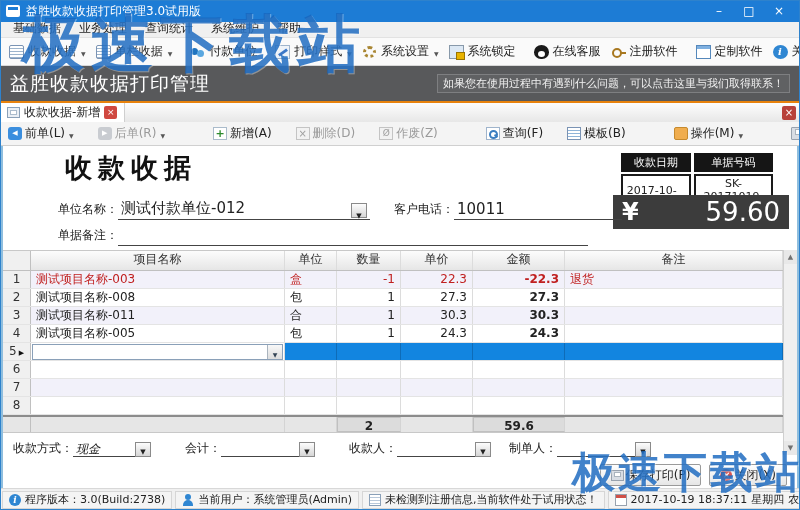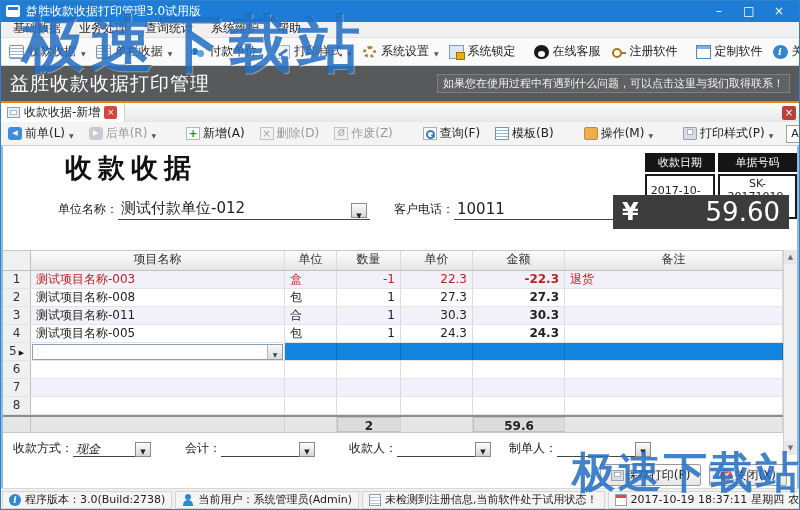--- a/index.html
+++ b/index.html
@@ -53,21 +53,21 @@
   .tabbar { height:21px; background:linear-gradient(#fdfdfd,#e7e7e7); border-top:2px solid #e8820c; display:flex; align-items:center; }
   .tab { display:flex; align-items:center; gap:4px; height:100%; padding:0 7px; background:#fff; border-right:1px solid #cfcfcf; }
   .ic-tabprint { width:13px; height:11px; background:#e9eef4; border:1px solid #8aa0b8; position:relative; }
   .ic-tabprint::before { content:""; position:absolute; left:2px; top:2px; right:2px; height:3px; background:#fff; border:1px solid #aabbcc; }
   .tab-x { width:13px; height:13px; background:#d04840; border-radius:2px; color:#fff; font-size:9px; line-height:13px; text-align:center; }
   .tab-x::before { content:"×"; }
   .tabbar-close { margin-left:auto; margin-right:4px; width:14px; height:14px; background:#b8413a; border-radius:2px; color:#fff; font-size:10px; line-height:14px; text-align:center; }
   .tabbar-close::before { content:"×"; }
 
   
-  .doctoolbar { height:24px; background:#f4f4f4; border-bottom:1px solid #d0d0d0; display:flex; align-items:center; padding:0 4px; gap:7px; white-space:nowrap; }
+  .doctoolbar { height:24px; background:#f4f4f4; border-bottom:1px solid #d0d0d0; display:flex; align-items:center; padding:0 4px; gap:16px; white-space:nowrap; }
   .dbtn { display:flex; align-items:center; gap:3px; padding:2px 4px; font-size:12px; }
   .dbtn.disabled { color:#9a9a9a; }
   .dic { width:14px; height:13px; position:relative; display:inline-block; flex:0 0 auto; }
   .ic-prev { background:#3b8ede; border-radius:3px; } .ic-prev::before { content:"◀"; position:absolute; inset:0; color:#fff; font-size:7px; line-height:13px; text-align:center; }
   .ic-next { background:#c9ccd1; border-radius:3px; } .ic-next::before { content:"▶"; position:absolute; inset:0; color:#fff; font-size:7px; line-height:13px; text-align:center; }
   .ic-add { background:#fff; border:1px solid #aabbcb; } .ic-add::before { content:"+"; position:absolute; inset:0; color:#2d8a2d; font-weight:bold; font-size:11px; line-height:11px; text-align:center; }
   .ic-del { background:#f2f2f2; border:1px solid #c4c4c4; } .ic-del::before { content:"×"; position:absolute; inset:0; color:#a0a0a0; font-size:10px; line-height:11px; text-align:center; }
   .ic-void { background:#f2f2f2; border:1px solid #c4c4c4; } .ic-void::before { content:"Ø"; position:absolute; inset:0; color:#a0a0a0; font-size:9px; line-height:11px; text-align:center; }
   .ic-find { background:#fff; border:1px solid #9fb4cc; } .ic-find::before { content:""; position:absolute; left:2px; top:2px; width:5px; height:5px; border:2px solid #3b7ec0; border-radius:50%; } .ic-find::after { content:""; position:absolute; right:1px; bottom:2px; width:4px; height:2px; background:#3b7ec0; transform:rotate(45deg); }
   .ic-tpl { background:repeating-linear-gradient(#ffffff 0 2px,#8fb4d8 2px 3px); border:1px solid #7a93b4; }
@@ -75,21 +75,21 @@
   .ic-printer { background:#d8dde4; border:1px solid #98a2ae; border-radius:1px; } .ic-printer::before { content:""; position:absolute; left:3px; top:1px; right:3px; height:4px; background:#fff; border:1px solid #aab4be; }
   .paper-combo { display:flex; align-items:center; border:1px solid #a0a0a0; background:#fff; height:18px; width:212px; margin-left:2px; }
   .paper-combo .pc-val { flex:1; padding:0 4px; font-size:11px; white-space:nowrap; overflow:hidden; }
 
   
   .workarea { height:342px; background:#fff; border-left:3px solid #8fbede; border-right:3px solid #8fbede; position:relative; }
 
   
   .receipt { height:104px; position:relative; }
   .r-title { position:absolute; left:62px; top:4px; font-family:"DejaVu Serif","Liberation Serif",serif; font-weight:bold; font-size:27px; letter-spacing:6px; color:#111; }
-  .r-info { position:absolute; right:0; top:7px; width:152px; }
+  .r-info { position:absolute; right:24px; top:7px; width:152px; }
   .r-head { display:flex; gap:3px; }
   .r-head .hc { background:#151515; color:#fff; font-size:11px; text-align:center; padding:2px 0; }
   .hc1 { flex:0 0 70px; } .hc2 { flex:1; }
   .r-vals { display:flex; gap:3px; margin-top:2px; }
   .r-vals .vc { border:2px solid #1a1a1a; background:#fff; font-size:11px; text-align:center; padding:1px 2px; display:flex; align-items:center; justify-content:center; gap:4px; }
   .vc1 { flex:0 0 70px; } .vc2 { flex:1; }
   .vc .vcar::before { content:"▼"; font-size:6px; color:#333; }
   .r-amount { position:absolute; right:8px; top:49px; width:176px; height:34px; background:#3c3c3c; color:#fff; display:flex; align-items:center; justify-content:space-between; padding:0 9px; }
   .r-cur { font-size:24px; font-weight:bold; }
   .r-amt { font-size:26px; }
@@ -329,20 +329,24 @@
       <span class="ufield uf-unit">
         <span class="uf-val">测试付款单位-012</span>
         <span class="dd"></span>
       </span>
       <span class="gap24"></span>
       <span class="flabel">客户电话：</span>
       <span class="ufield uf-phone">
         <span class="uf-val">10011</span>
       </span>
     </div>
+    <div class="r-line2">
+      <span class="flabel">单据备注：</span>
+      <span class="ufield uf-remark"></span>
+    </div>
   </div>
 
   <div class="grid">
     <div class="g-row g-head">
       <span class="c-num"></span>
       <span class="gc c-name">项目名称</span>
       <span class="gc c-unit" style="text-align:center">单位</span>
       <span class="gc c-qty" style="text-align:center">数量</span>
       <span class="gc c-price" style="text-align:center">单价</span>
       <span class="gc c-amt" style="text-align:center;font-weight:normal">金额</span>

